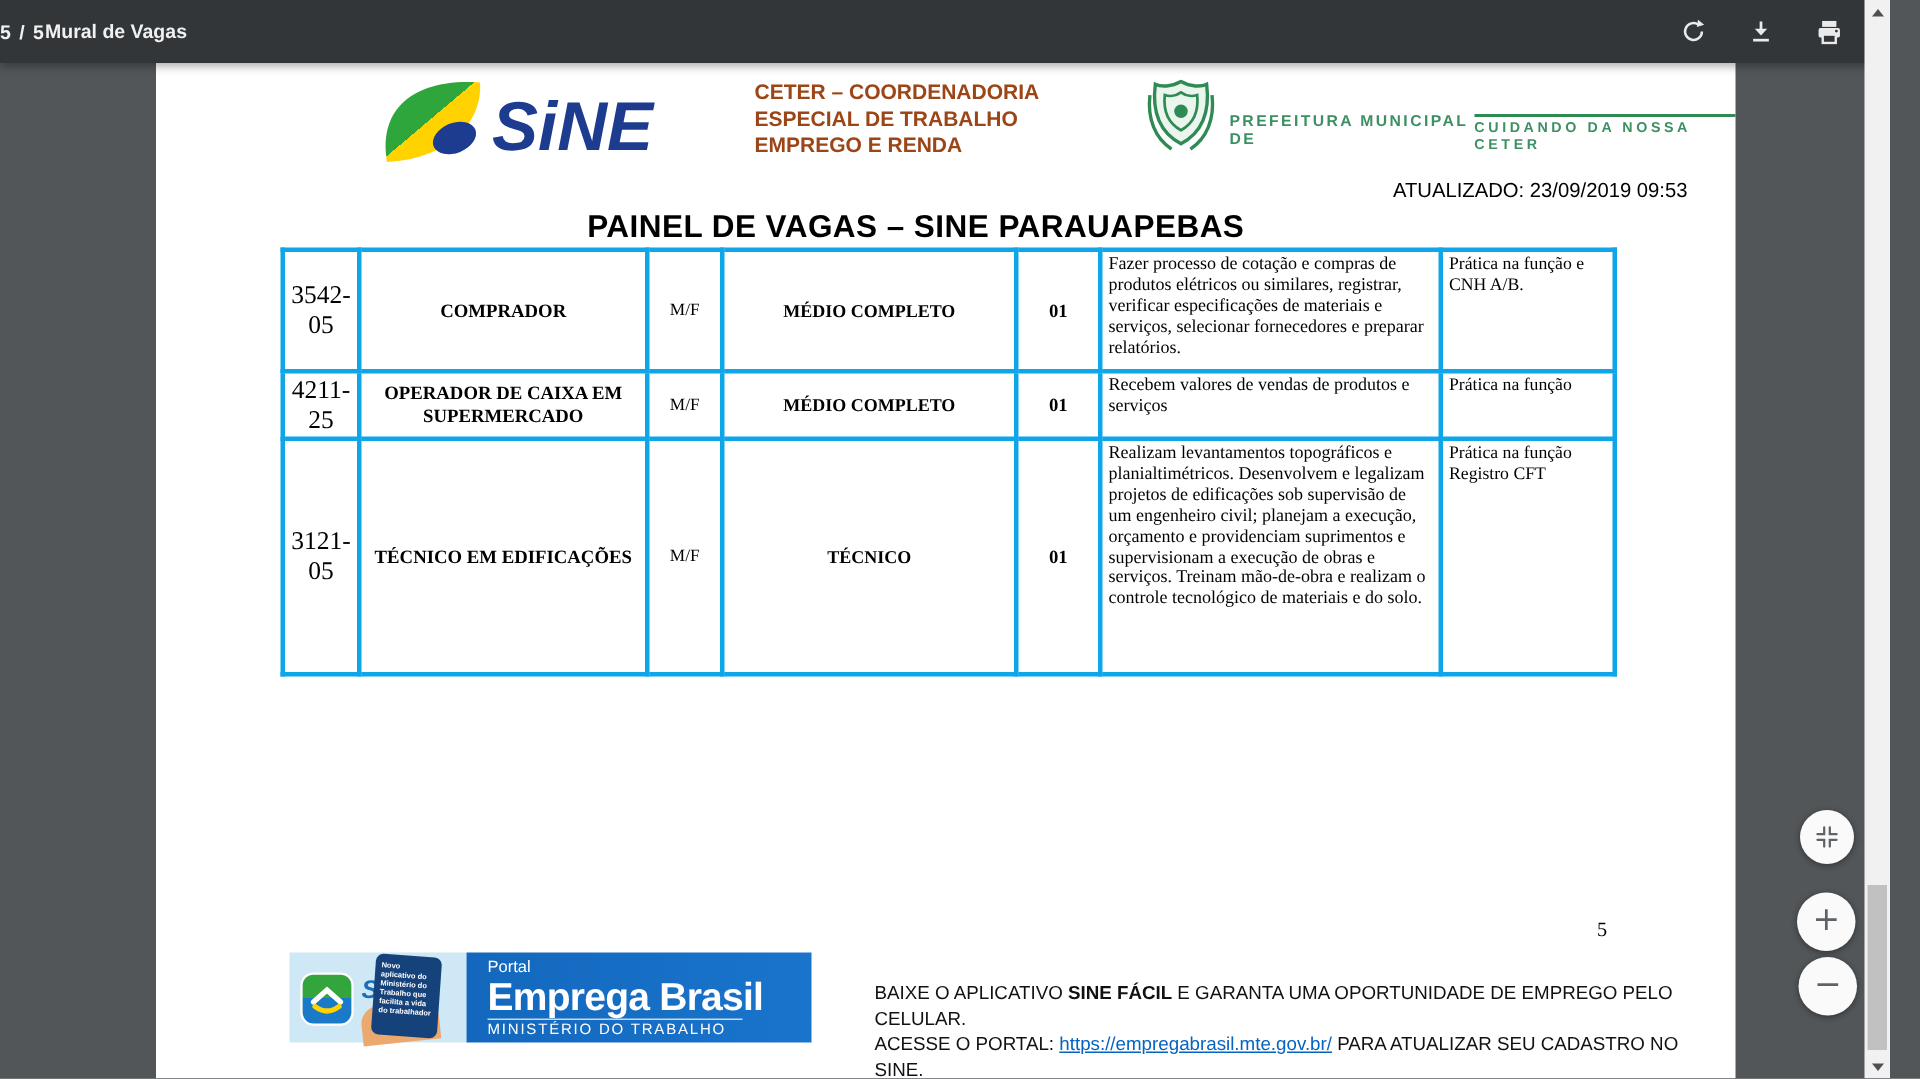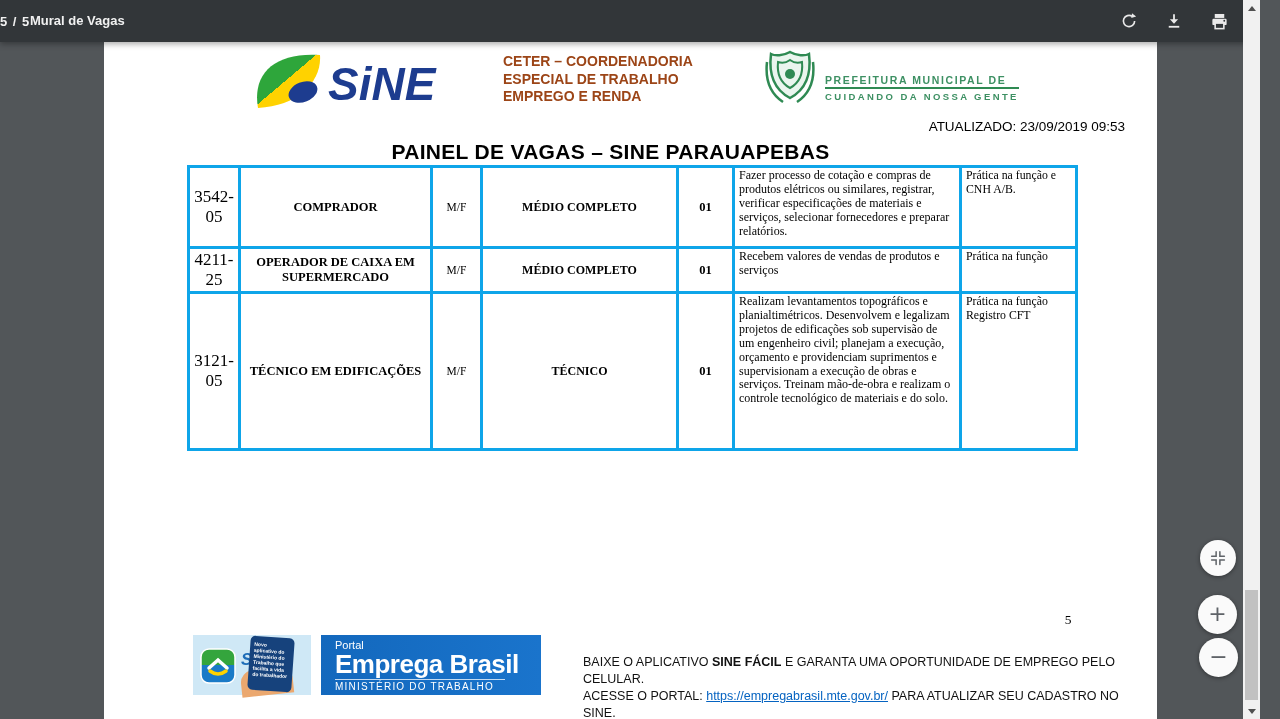--- a/index.html
+++ b/index.html
@@ -34,21 +34,21 @@
   .fab.zout { left:1199px; top:638px; width:39px; height:39px; }
   .fab span.glyph { font-family:"DejaVu Sans", sans-serif; line-height:1; transform:translateY(-1px); }
 
   
   .page { position:absolute; left:104px; top:42px; width:1053px; height:677px; background:#fff; z-index:10; }
 
   
   .sine-logo { position:absolute; left:146px; top:8px; width:200px; height:62px; }
   .ceter { position:absolute; left:399px; top:11px; color:#9c4517; font-weight:bold; font-size:14px; line-height:17.5px; }
   .pref { position:absolute; left:659px; top:4px; display:flex; align-items:center; gap:8px; }
-  .pref-text { display:flex; flex-direction:column;margin-top:24px; }
+  .pref-text { display:flex; flex-direction:row;margin-top:24px; }
   .pref-l1 { color:#3d9063; font-size:10.5px; font-weight:bold; letter-spacing:1.6px; }
   .pref-l2 { color:#2f8a53; font-size:23px; font-weight:bold; letter-spacing:.5px; line-height:24px; }
   .pref-l3 { color:#3d9063; font-size:9.5px; font-weight:bold; letter-spacing:2.4px; border-top:2px solid #2f8a53;
              padding-top:2px; margin-top:1px; }
 
   .updated { position:absolute; right:32px; top:77px; font-size:13.5px; color:#000; }
   .doc-title { position:absolute; left:0; right:40px; top:98px; text-align:center; font-size:21px; font-weight:bold;
                color:#000; letter-spacing:.3px; }
 
   
@@ -74,21 +74,21 @@
   .app-icon { position:absolute; left:7px; top:13px; }
   .sinefacil { position:absolute; left:48px; top:16px; line-height:1; }
   .sinefacil .b1 { color:#1e6db8; font-weight:bold; font-size:17px; font-style:italic; }
   .sinefacil .b2 { color:#49a53c; font-size:11px; font-weight:bold; font-style:italic; margin-left:12px; margin-top:-1px; }
   .hand { position:absolute; left:48px; top:34px; width:52px; height:26px; background:#eba86f;
           border-radius:12px 12px 0 0; transform:rotate(-6deg); }
   .phone { position:absolute; left:56px; top:2px; width:44px; height:54px; background:#16427c; border-radius:5px;
            transform:rotate(4deg); padding:5px 4px; z-index:2; }
   .phone-txt { color:#fff; font-size:5px; line-height:6px; font-weight:bold; }
   .banner-right { position:relative; flex:1; background:linear-gradient(90deg,#1368bd,#1a74cc); color:#fff;
-                  padding:4px 8px 4px 14px;margin-left:10px; }
+                  padding:4px 8px 4px 14px; }
   .portal-label { font-size:11px; line-height:12px; }
   .portal-name { font-size:26px; font-weight:bold; line-height:27px; letter-spacing:-.5px; }
   .ministry { font-size:10px; letter-spacing:1.2px; border-top:1px solid rgba(255,255,255,.75); padding-top:1px;
               margin-top:1px; width:170px; }
 
   
   .footer-text { position:absolute; left:479px; top:612px; width:560px; font-size:12.5px; line-height:17px; color:#111; }
   .footer-text b { font-weight:bold; }
   .footer-link { color:#0563c1; text-decoration:underline; cursor:pointer; }
 </style>
@@ -145,21 +145,21 @@
 
     <div class="pref">
       <svg width="54" height="60" viewBox="0 0 54 60">
         <path d="M27,6 C20,10 12,10 8,8 C6,24 8,42 27,52 C46,42 48,24 46,8 C42,10 34,10 27,6 Z" fill="#eaf5ee" stroke="#2f8a53" stroke-width="2.5"></path>
         <path d="M27,14 C23,17 18,17 15,16 C14,26 16,36 27,42 C38,36 40,26 39,16 C36,17 31,17 27,14 Z" fill="none" stroke="#2f8a53" stroke-width="2"></path>
         <circle cx="27" cy="28" r="5" fill="#2f8a53"></circle>
         <path d="M4,16 C2,34 8,48 20,56 M50,16 C52,34 46,48 34,56" fill="none" stroke="#2f8a53" stroke-width="2.5"></path>
       </svg>
       <div class="pref-text">
         <div class="pref-l1">PREFEITURA MUNICIPAL DE</div>
-        <div class="pref-l3">CUIDANDO DA NOSSA GENTE</div>
+        <div class="pref-l3">CUIDANDO DA NOSSA CETER</div>
       </div>
     </div>
 
     <div class="updated">ATUALIZADO: 23/09/2019 09:53</div>
     <div class="doc-title">PAINEL DE VAGAS – SINE PARAUAPEBAS</div>
 
     <table class="jobs-table">
       <tbody>
           <tr class="r1">
         <td class="c-code">3542-05</td>

